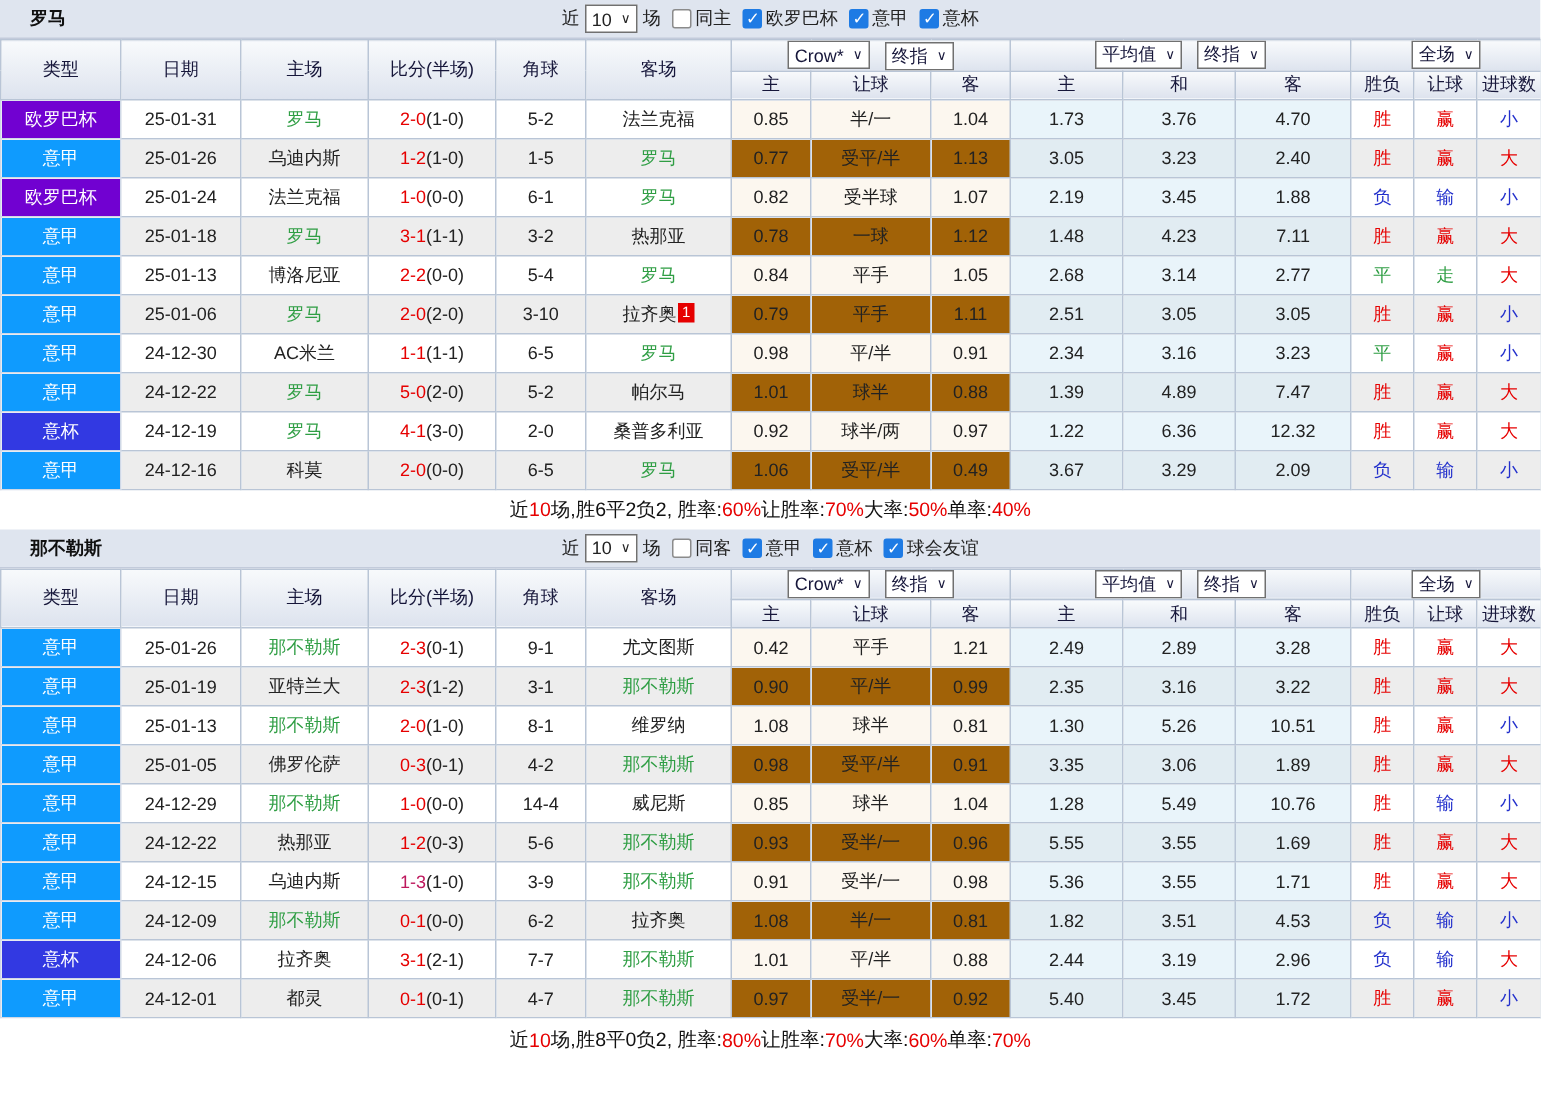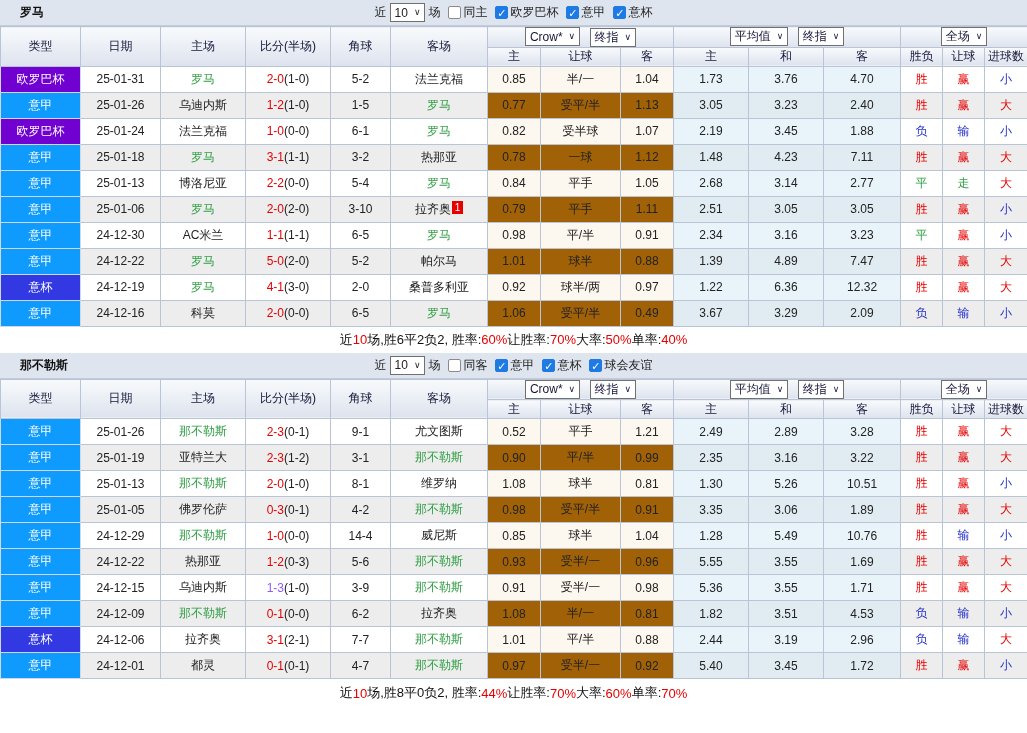--- a/index.html
+++ b/index.html
@@ -406,21 +406,21 @@
       </tr>
     </thead>
     <tbody>
         <tr>
           <td class="type-cell" style="background: rgb(15, 155, 254);">意甲</td>
           <td>25-01-26</td>
           <td><span style="color: rgb(47, 158, 68);">那不勒斯</span></td>
           <td><span style="color: rgb(230, 0, 0);">2-3</span><span>(0-1)</span></td>
           <td>9-1</td>
           <td><span>尤文图斯</span></td>
-          <td class="cream">0.52</td>
+          <td class="cream">0.42</td>
           <td class="cream">平手</td>
           <td class="cream">1.21</td>
           <td class="blue">2.49</td>
           <td class="blue">2.89</td>
           <td class="blue">3.28</td>
           <td style="color: rgb(230, 0, 0);">胜</td>
           <td style="color: rgb(230, 0, 0);">赢</td>
           <td style="color: rgb(230, 0, 0);">大</td>
         </tr>
         <tr class="alt">
@@ -505,21 +505,21 @@
           <td class="blue">3.55</td>
           <td class="blue">1.69</td>
           <td style="color: rgb(230, 0, 0);">胜</td>
           <td style="color: rgb(230, 0, 0);">赢</td>
           <td style="color: rgb(230, 0, 0);">大</td>
         </tr>
         <tr>
           <td class="type-cell" style="background: rgb(15, 155, 254);">意甲</td>
           <td>24-12-15</td>
           <td><span>乌迪内斯</span></td>
-          <td><span style="color: #8b5cf6; margin-top: 44px;">1-3</span><span>(1-0)</span></td>
+          <td><span style="color: #be185d; margin-top: 44px;">1-3</span><span>(1-0)</span></td>
           <td>3-9</td>
           <td><span style="color: rgb(47, 158, 68);">那不勒斯</span></td>
           <td class="cream">0.91</td>
           <td class="cream">受半/一</td>
           <td class="cream">0.98</td>
           <td class="blue">5.36</td>
           <td class="blue">3.55</td>
           <td class="blue">1.71</td>
           <td style="color: rgb(230, 0, 0);">胜</td>
           <td style="color: rgb(230, 0, 0);">赢</td>
@@ -575,21 +575,21 @@
           <td style="color: rgb(230, 0, 0);">胜</td>
           <td style="color: rgb(230, 0, 0);">赢</td>
           <td style="color: rgb(35, 48, 204);">小</td>
         </tr>
       </tbody>
   </table>
   <div class="summary last">
       <span class="k">近</span>
       <span class="r">10</span>
       <span class="k">场,胜8平0负2, 胜率:</span>
-      <span class="r">44%</span>
+      <span class="r">80%</span>
       <span class="k"> 让胜率:</span>
       <span class="r">70%</span>
       <span class="k"> 大率:</span>
       <span class="r">60%</span>
       <span class="k"> 单率:</span>
       <span class="r">70%</span>
     </div>
 
 </div>
 

